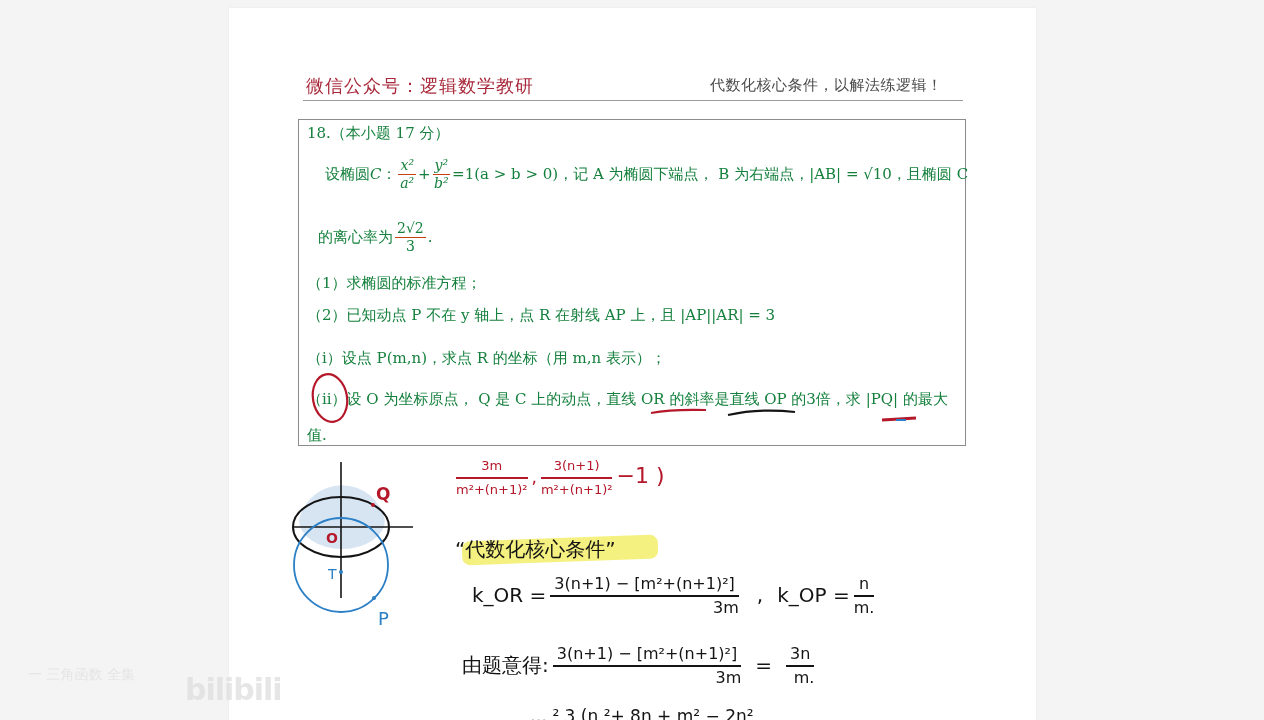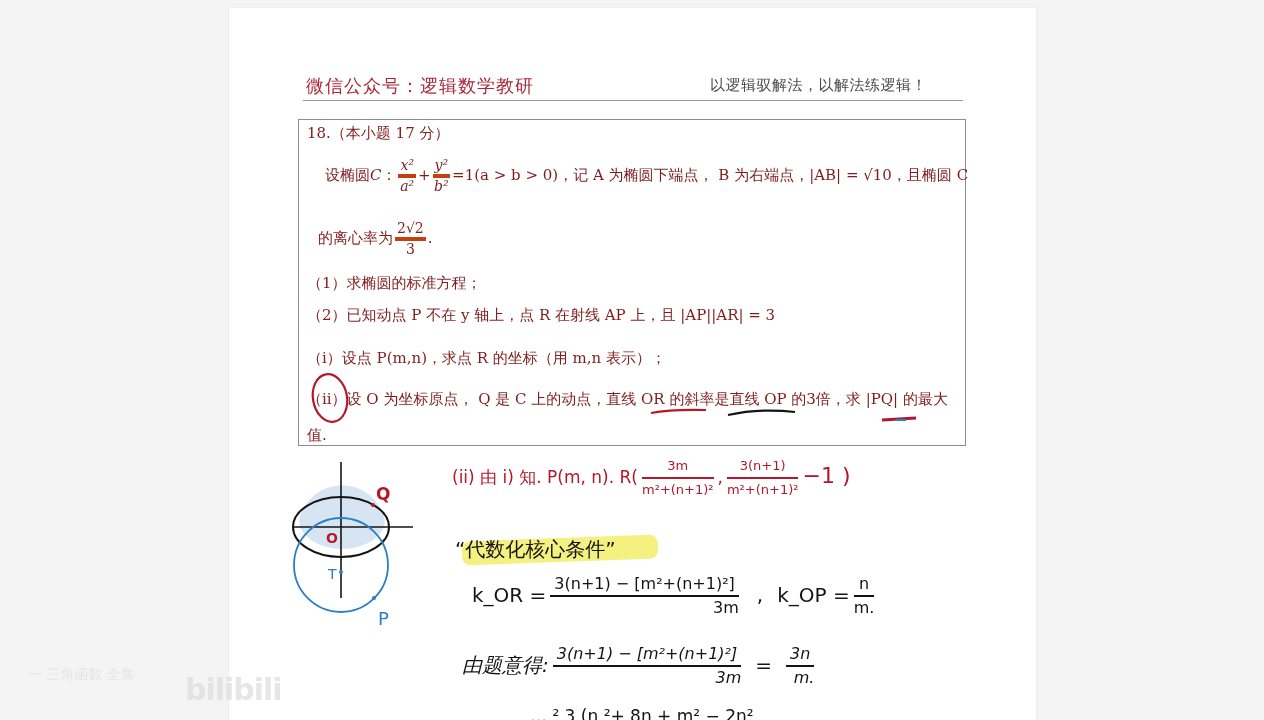--- a/index.html
+++ b/index.html
@@ -2,42 +2,42 @@
 <html><head>
 <meta charset="utf-8">
 <style>
   html,body{margin:0;padding:0;}
   body{width:1264px;height:720px;background:#f4f4f4;position:relative;overflow:hidden;font-family:"DejaVu Serif","Liberation Serif",serif;}
   .sheet{position:absolute;left:229px;top:8px;width:807px;height:720px;background:#ffffff;box-shadow:0 0 2px rgba(0,0,0,0.06);}
   .hdr-left{position:absolute;left:306px;top:74px;font-size:18px;color:#a8283a;letter-spacing:1px;font-family:"DejaVu Sans","Liberation Sans",sans-serif;}
   .hdr-right{position:absolute;left:710px;top:76px;font-size:15px;color:#4a4a4a;letter-spacing:0.5px;}
   .hdr-rule{position:absolute;left:303px;top:100px;width:660px;height:1px;background:#9a9a9a;}
   .qbox{position:absolute;left:298px;top:119px;width:668px;height:327px;border:1px solid #8c8c8c;box-sizing:border-box;}
-  .t{position:absolute;font-size:15px;color:#7f1d1d;white-space:nowrap;}
+  .t{position:absolute;font-size:15px;color:#15803d;white-space:nowrap;}
   .it{font-style:italic;}
   .frac{display:inline-block;vertical-align:middle;text-align:center;margin:0 2px;}
-  .frac .n{display:block;border-bottom:4px solid #c2410c;padding:0 2px;font-size:14px;line-height:17px;}
+  .frac .n{display:block;border-bottom:1px solid #c2410c;padding:0 2px;font-size:14px;line-height:17px;}
   .frac .d{display:block;font-size:14px;line-height:17px;}
   .hw{position:absolute;font-family:"DejaVu Sans","Liberation Sans",sans-serif;white-space:nowrap;}
   .hw.red{color:#b4182a;}
   .hw.blk{color:#141414;}
   .hfrac{display:inline-block;vertical-align:middle;text-align:center;margin:0 4px;}
   .hfrac .n{display:block;border-bottom:2px solid currentColor;padding:0 4px;line-height:22px;}
   .hfrac .d{display:block;line-height:22px;text-align:right;}
   .highlight{position:absolute;left:462px;top:538px;width:196px;height:24px;background:#f3ee6a;opacity:0.85;border-radius:8px;transform:rotate(-2deg);}
   .watermark{position:absolute;left:20px;top:655px;font-size:30px;font-weight:bold;color:rgba(220,220,220,0.7);font-family:"DejaVu Sans","Liberation Sans",sans-serif;letter-spacing:-1px;margin-top:20px;}
   .watermark-small{position:absolute;left:28px;top:666px;font-size:14px;color:rgba(225,225,225,0.8);font-family:"DejaVu Sans","Liberation Sans",sans-serif;}
 </style>
 </head>
 <body>
 
 <div class="sheet"></div>
 
 <div class="hdr-left">微信公众号：逻辑数学教研</div>
-<div class="hdr-right">以逻辑驭解法，以解法练逻辑！</div>
+<div class="hdr-right">代数化核心条件，以解法练逻辑！</div>
 <div class="hdr-rule"></div>
 
 <div class="qbox"></div>
 
 <div class="t" style="left:307px;top:124px;">18.（本小题 17 分）</div>
 
 <div class="t" style="left:325px;top:157px;">
   <span>设椭圆</span><span class="it">C</span><span>：</span><span class="frac it"><span class="n">x²</span><span class="d">a²</span></span><span>+</span><span class="frac it"><span class="n">y²</span><span class="d">b²</span></span><span>=1(a &gt; b &gt; 0)</span><span>，记 A 为椭圆下端点， B 为右端点，|AB| = √10，且椭圆 C</span>
 </div>
 
@@ -69,30 +69,30 @@
     <circle cx="373" cy="505" r="2" fill="#b4182a"></circle>
   </g>
 </svg>
 
 <div class="hw red" style="left:376px;top:484px;font-size:17px;font-weight:bold;">Q</div>
 <div class="hw red" style="left:326px;top:530px;font-size:14px;font-weight:bold;">O</div>
 <div class="hw" style="left:328px;top:566px;font-size:14px;color:#2a7fc6;">T</div>
 <div class="hw" style="left:378px;top:608px;font-size:18px;color:#2a7fc6;">P</div>
 
 <div class="hw red" style="left:452px;top:455px;font-size:17px;">
-  <span>(ii) 由 i) 知.  P(m, n).  R(</span><span class="hfrac" style="font-size:13px;"><span class="n">3m</span><span class="d">m²+(n+1)²</span></span><span>,</span><span class="hfrac" style="font-size:13px;"><span class="n">3(n+1)</span><span class="d">m²+(n+1)²</span></span><span style="font-size:22px;">−1 )</span>
+  <span class="hfrac" style="font-size:13px;"><span class="n">3m</span><span class="d">m²+(n+1)²</span></span><span>,</span><span class="hfrac" style="font-size:13px;"><span class="n">3(n+1)</span><span class="d">m²+(n+1)²</span></span><span style="font-size:22px;">−1 )</span>
 </div>
 
 <div class="highlight"></div>
 <div class="hw blk" style="left:455px;top:536px;font-size:20px;">“代数化核心条件”</div>
 
 <div class="hw blk" style="left:472px;top:573px;font-size:20px;">
   <span>k_OR =</span><span class="hfrac" style="font-size:16px;"><span class="n">3(n+1) − [m²+(n+1)²]</span><span class="d">3m</span></span><span style="margin:0 14px;">,</span><span>k_OP =</span><span class="hfrac" style="font-size:16px;"><span class="n">n</span><span class="d">m.</span></span>
 </div>
 
-<div class="hw blk" style="left:462px;top:643px;font-size:20px;font-style:italic;">
+<div class="hw blk" style="left:462px;top:643px;font-size:20px;">
   <span>由题意得:</span><span class="hfrac" style="font-size:16px;"><span class="n">3(n+1) − [m²+(n+1)²]</span><span class="d">3m</span></span><span style="margin:0 10px;">=</span><span class="hfrac" style="font-size:16px;"><span class="n">3n</span><span class="d">m.</span></span>
 </div>
 
 <div class="hw blk" style="left:530px;top:706px;font-size:17px;">…  ²  3     (n      ²+ 8n + m² − 2n²</div>
 
 <div class="watermark-small">一 三角函数 全集</div>
 <div class="watermark" style="left:185px;top:652px;">bilibili</div>
 
 </body></html>

